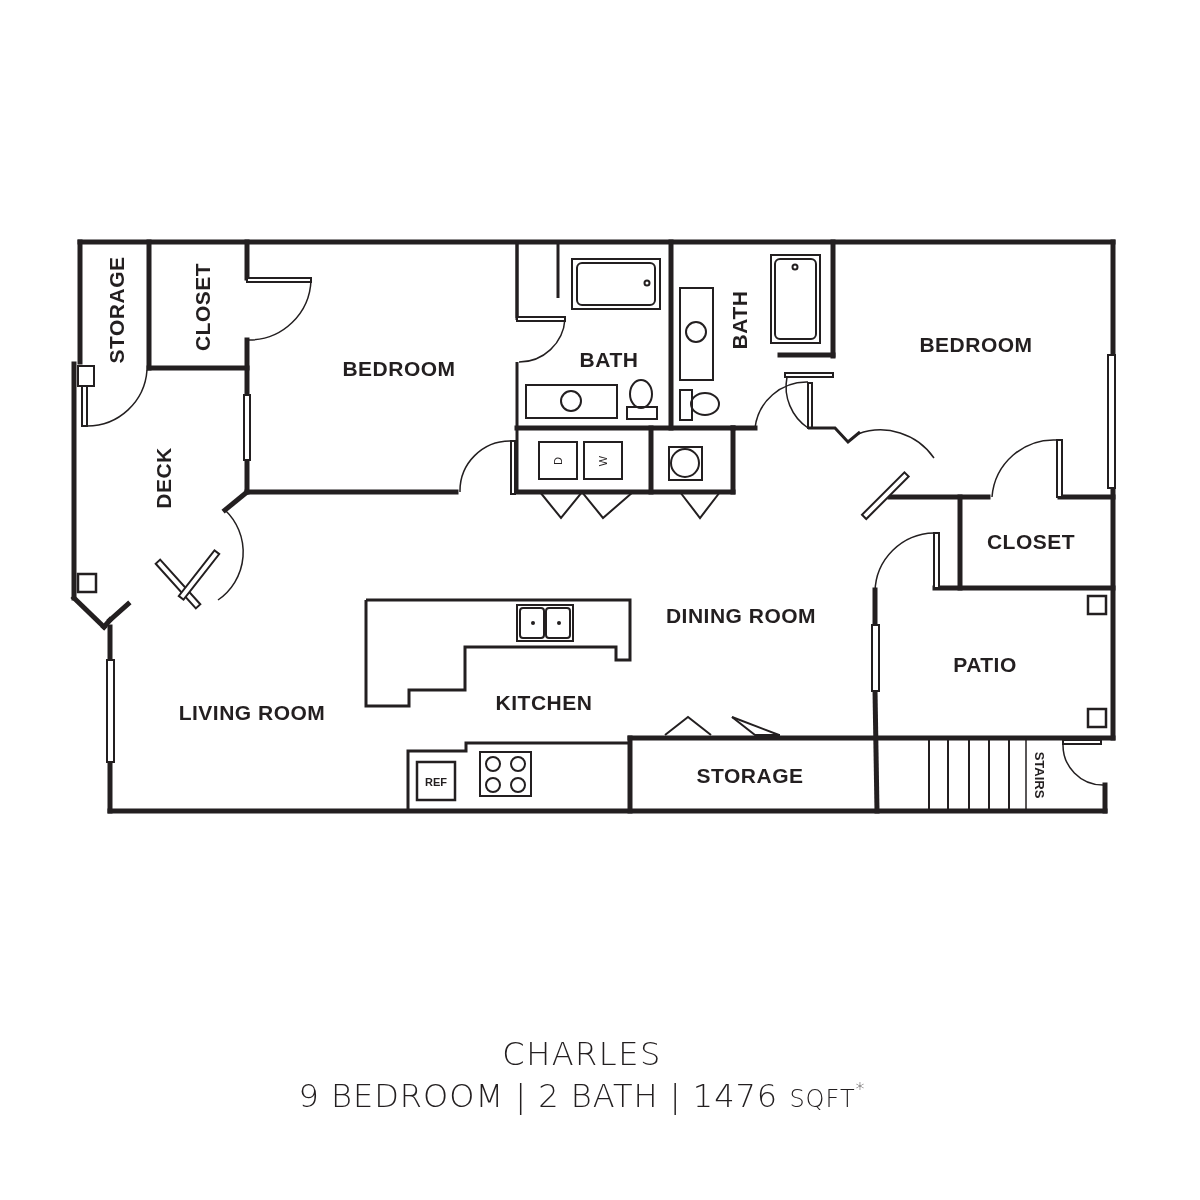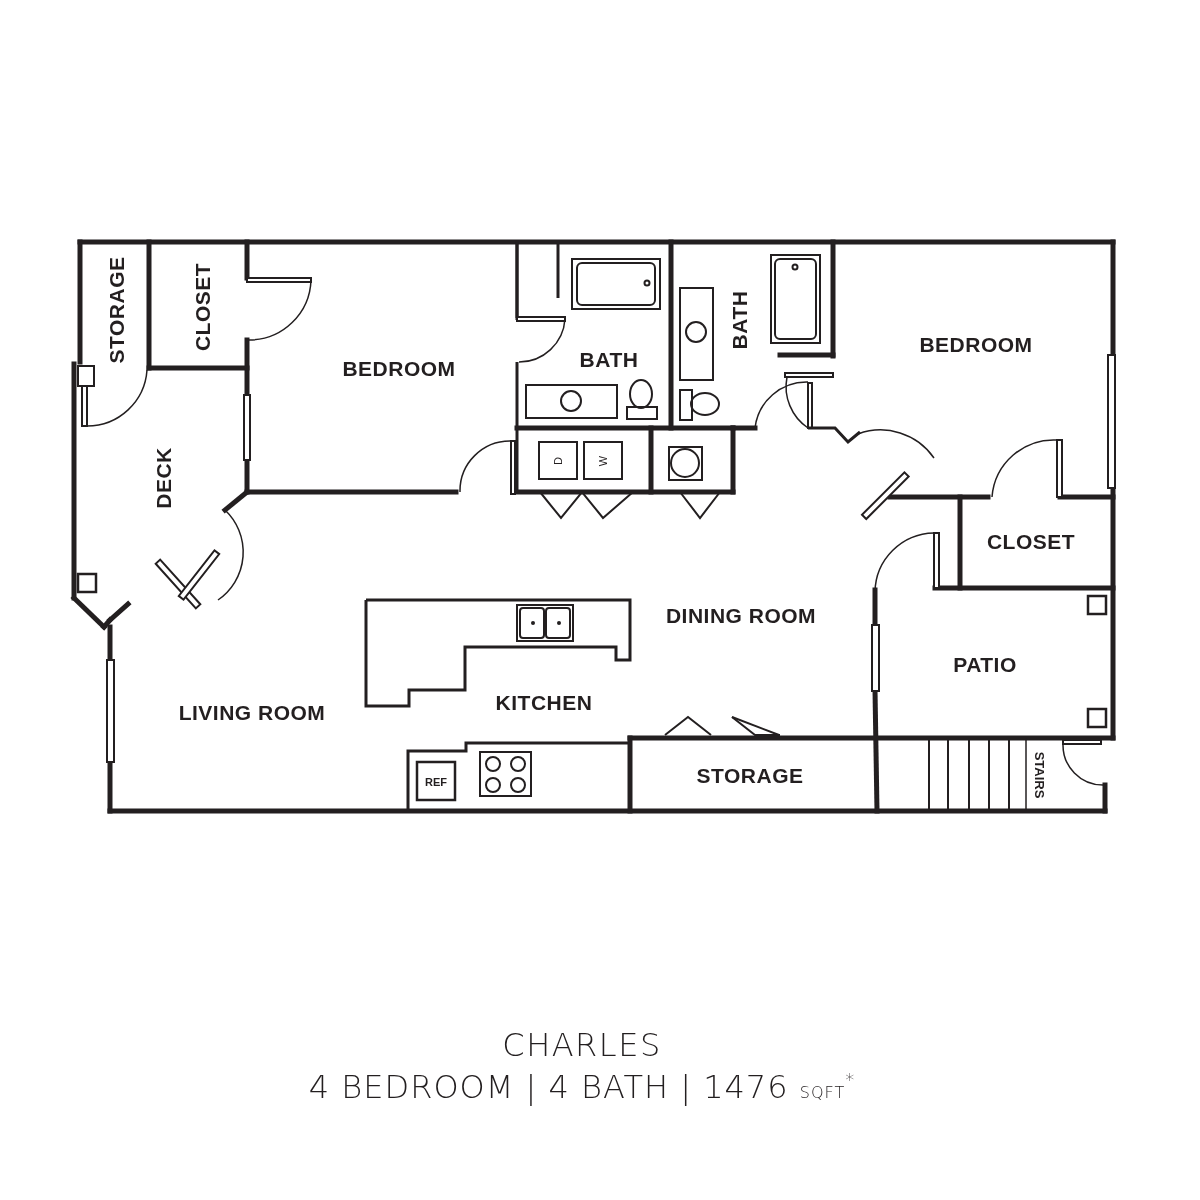--- a/index.html
+++ b/index.html
@@ -7,24 +7,24 @@
   #plan { position: absolute; left: 0; top: 0; width: 1200px; height: 1200px; }
   .wall { stroke: #231f20; stroke-width: 5; fill: none; stroke-linecap: square; stroke-linejoin: miter; }
   .wall-thin { stroke: #231f20; stroke-width: 3; fill: none; }
   .line { stroke: #231f20; stroke-width: 2; fill: none; }
   .hair { stroke: #231f20; stroke-width: 1.5; fill: none; }
   .win { stroke: #231f20; stroke-width: 2; fill: #ffffff; }
   .fix { stroke: #231f20; stroke-width: 2.5; fill: #ffffff; }
   .room-label { font-family: "Liberation Sans", "DejaVu Sans", sans-serif; font-weight: bold; font-size: 21px; fill: #231f20; letter-spacing: 0.5px; }
   .small-label { font-family: "Liberation Sans", "DejaVu Sans", sans-serif; font-weight: bold; font-size: 13px; fill: #231f20; }
   .tiny-label { font-family: "Liberation Sans", "DejaVu Sans", sans-serif; font-size: 11px; fill: #231f20; }
-  .caption { position: absolute; left: 0; width: 1164px; text-align: center; color: #231f20; font-family: "DejaVu Sans", "Liberation Sans", sans-serif; font-weight: 300; }
+  .caption { position: absolute; left: 0; width: 1164px; text-align: center; color: #231f20; font-family: "DejaVu Sans", "Liberation Sans", sans-serif; font-weight: 300; margin-top: 9px; }
   .caption-title { top: 1026px; font-size: 32px; letter-spacing: 1.5px; }
   .caption-sub { top: 1068px; font-size: 32px; letter-spacing: 1px; }
-  .caption-sub .unit { font-size: 16px; letter-spacing: 1px; }
+  .caption-sub .unit { font-size: 24px; letter-spacing: 1px; }
   .caption-sub .ast { font-size: 18px; vertical-align: 12px; }
 </style>
 </head>
 <body>
 
 <svg id="plan" viewBox="0 0 1200 1200" xmlns="http://www.w3.org/2000/svg">
 
   <g>
 
     <line class="wall" x1="80" y1="242" x2="1113" y2="242"></line>
@@ -240,19 +240,19 @@
   <text class="room-label" x="750" y="783" text-anchor="middle">STORAGE</text>
   <text class="small-label" transform="translate(1035 775) rotate(90)" text-anchor="middle">STAIRS</text>
 
   <text class="tiny-label" transform="translate(562 461) rotate(-90)" text-anchor="middle">D</text>
   <text class="tiny-label" transform="translate(607 461) rotate(-90)" text-anchor="middle">W</text>
   <text class="tiny-label" x="436" y="786" text-anchor="middle" style="font-weight:bold">REF</text>
 </svg>
 
 <div class="caption caption-title">CHARLES</div>
 <div class="caption caption-sub">
-  <span>4 BEDROOM</span>
+  <span>9 BEDROOM</span>
   <span>|</span>
-  <span>4 BATH</span>
+  <span>2 BATH</span>
   <span>|</span>
   <span>1476</span>
   <span class="unit">SQFT</span><span class="ast">*</span>
 </div>
 
 </body></html>

